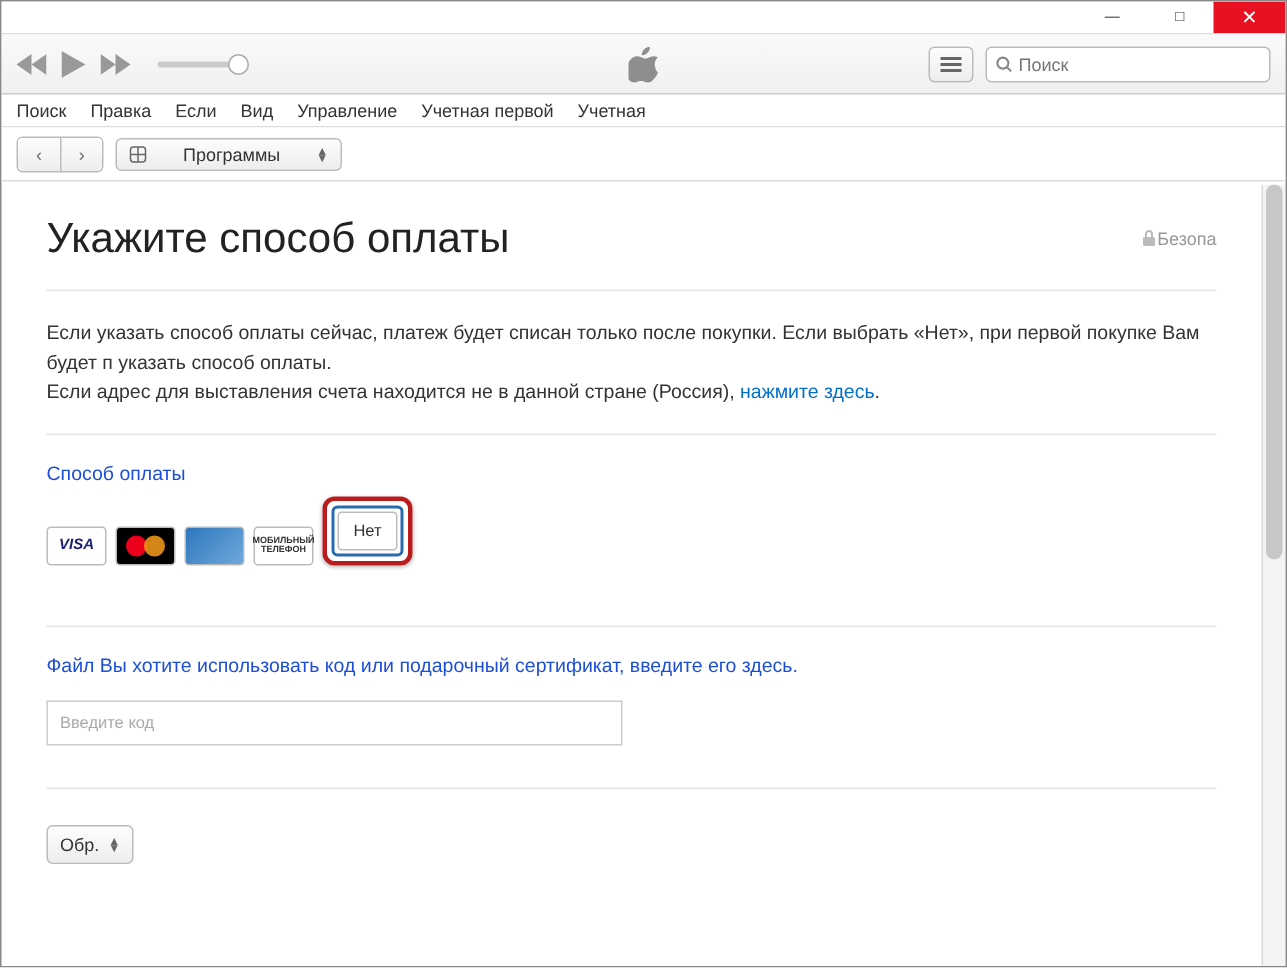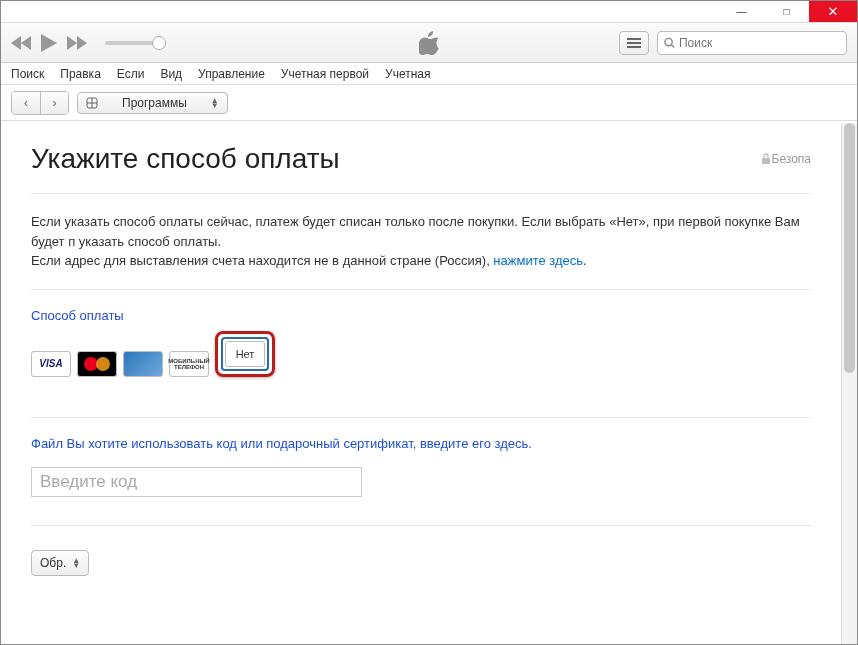--- a/index.html
+++ b/index.html
@@ -61,21 +61,21 @@
 .visa { background:#fff; color:#1a1f71; font-style:italic; font-size:10px; }
 .mc { background:#000; position:relative; }
 .mc::before { content:""; position:absolute; left:6px; top:5px; width:14px; height:14px; background:#eb001b; border-radius:50%; }
 .mc::after { content:""; position:absolute; right:6px; top:5px; width:14px; height:14px; background:#f79e1b; border-radius:50%; opacity:0.85; }
 .amex { background:linear-gradient(135deg,#2e77bc,#6fa8dc); }
 .mobile { font-size:6px; line-height:1; text-align:center; color:#333; }
 .none-wrap { border:3px solid #b91c1c; border-radius:8px; padding:3px; box-shadow:0 1px 3px rgba(0,0,0,0.3); }
 .none-inner { border:2px solid #2a6bb0; border-radius:4px; padding:2px; }
 .none-card { width:40px; height:26px; border:1px solid #bbb; border-radius:3px; background:#fff; display:flex; align-items:center; justify-content:center; font-size:11px; }
 
-.code-input { width:331px; height:30px; border:1px solid #ccc; padding:0 8px; font-size:17px; color:#333; margin-top:8px; }
+.code-input { width:384px; height:30px; border:1px solid #ccc; padding:0 8px; font-size:11px; color:#333; margin-top:8px; }
 .code-input::placeholder { color:#aaa; }
 
 .salut { display:inline-flex; align-items:center; border:1px solid #bbb; border-radius:4px; height:26px; padding:0 8px; background:linear-gradient(#fdfdfd,#ededed); font-size:12px; gap:6px; margin-top:6px; }
 .salut .updown { font-size:8px; line-height:5px; color:#666; }
 </style>
 </head>
 <body>
 
 <div class="window">
 

